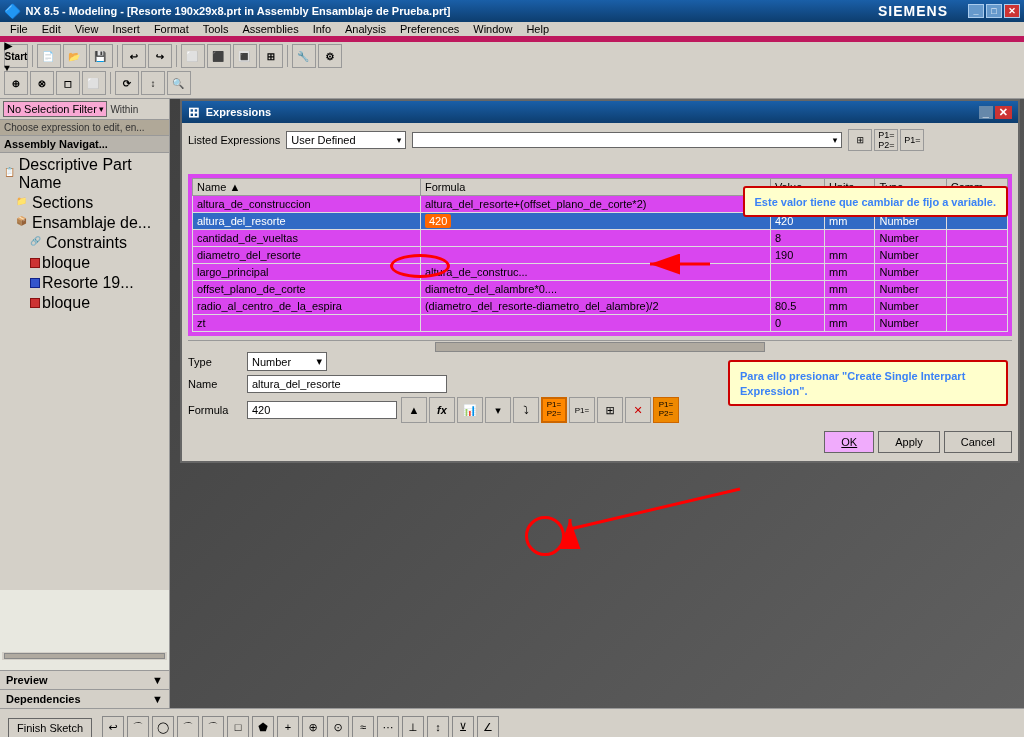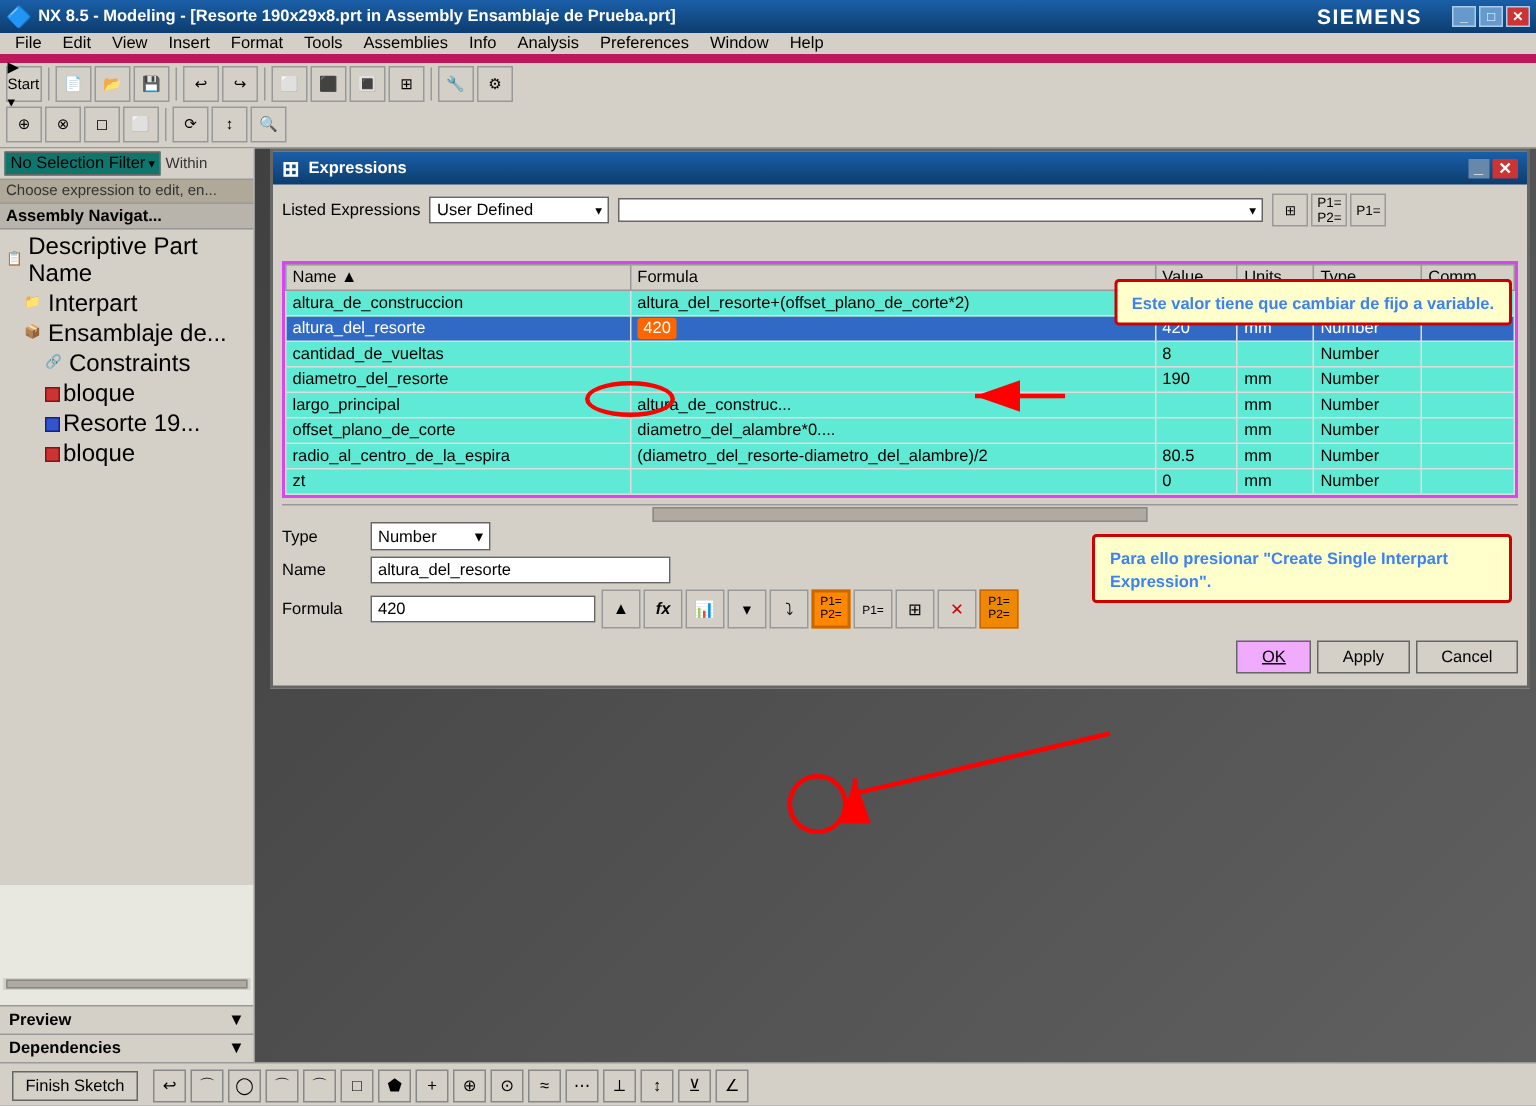--- a/index.html
+++ b/index.html
@@ -52,20 +52,21 @@
       display: flex;
       flex-direction: column;
       border-bottom: 1px solid #999;
     }
     .toolbar-row {
       display: flex;
       align-items: center;
       padding: 2px 4px;
       gap: 2px;
       min-height: 28px;
+      font-weight: bold;
     }
     .tb-btn {
       width: 24px; height: 24px;
       background: #d4d0c8;
       border: 1px solid #999;
       cursor: pointer;
       display: flex; align-items: center; justify-content: center;
       font-size: 10px;
     }
     .tb-separator { width: 1px; height: 22px; background: #999; margin: 0 2px; }
@@ -89,21 +90,21 @@
       display: flex;
       align-items: center;
       padding: 2px 3px;
       background: #d4d0c8;
       border-bottom: 1px solid #999;
       gap: 3px;
     }
     .filter-dropdown {
       display: flex;
       align-items: center;
-      background: #0f766e;
+      background: #f9a8d4;
       border: 1px solid #666;
       padding: 1px 3px;
       font-size: 10px;
       gap: 2px;
     }
     .within-label { font-size: 10px; color: #333; }
     .navigator-header {
       background: #b8b4ac;
       padding: 2px 4px;
       font-size: 10px;
@@ -184,22 +185,22 @@
       align-items: center;
       justify-content: space-between;
       font-size: 11px;
     }
     .combo-small { width: 120px; }
     .combo-large { width: 430px; }
     .combo-arrow { font-size: 9px; }
 
     
     .expr-table-container {
-      border: 2px solid #d946ef;
-      background: #5eead4;
+      border: 4px solid #d946ef;
+      background: #d946ef;
       overflow-x: auto;
       margin-bottom: 4px;
       margin-top: 23px;
     }
     .expr-table {
       width: 100%;
       border-collapse: collapse;
       font-size: 10px;
     }
     .expr-table th {
@@ -304,21 +305,21 @@
       max-width: 280px;
       border-radius: 3px;
     }
 
     
     .status-bar {
       height: 30px;
       background: #d4d0c8;
       border-top: 1px solid #999;
       display: flex;
-      align-items: center;
+      align-items: flex-end;
       padding: 0 8px;
       gap: 10px;
     }
     .finish-sketch-btn {
       background: #d4d0c8;
       border: 1px solid #666;
       padding: 3px 8px;
       cursor: pointer;
       font-size: 11px;
     }
@@ -425,21 +426,21 @@
     <div class="navigator-header">
       <span>Assembly Navigat...</span>
     </div>
     <div class="nav-tree">
       <div class="tree-item">
         <span class="tree-icon">📋</span>
         <span class="tree-label">Descriptive Part Name</span>
       </div>
       <div class="tree-item indent1">
         <span class="tree-icon">📁</span>
-        <span class="tree-label">Interpart</span>
+        <span class="tree-label">Sections</span>
       </div>
       <div class="tree-item indent1">
         <span class="tree-icon">📦</span>
         <span class="tree-label">Ensamblaje de...</span>
       </div>
       <div class="tree-item indent2">
         <span class="tree-icon">🔗</span>
         <span class="tree-label">Constraints</span>
       </div>
       <div class="tree-item indent2">

